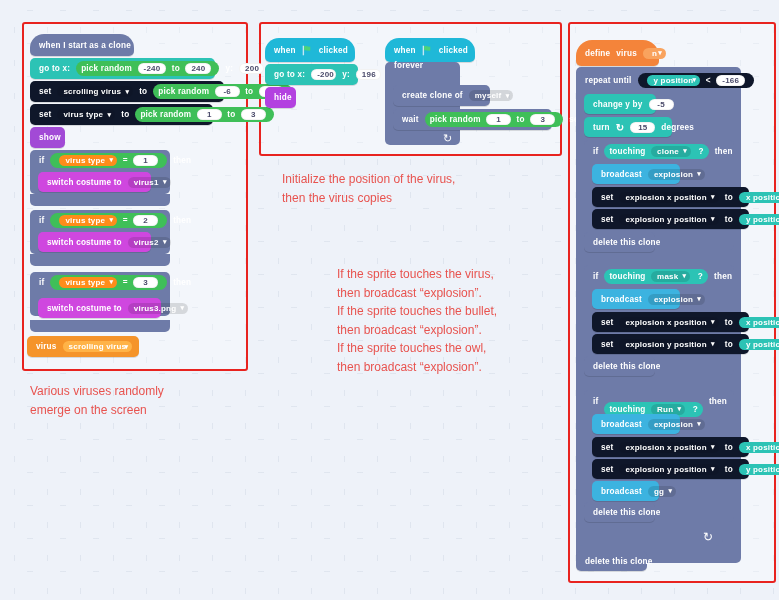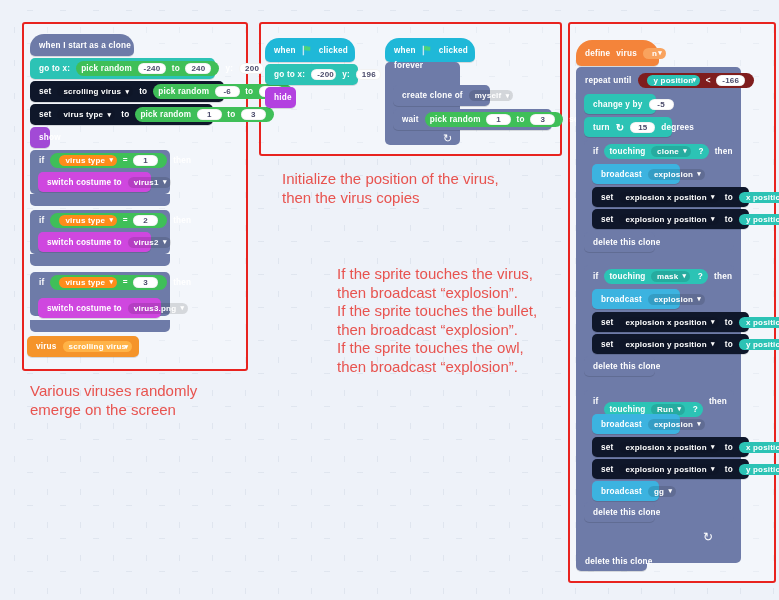--- a/index.html
+++ b/index.html
@@ -27,21 +27,21 @@
       repeating-linear-gradient(to bottom, #000 0 27px, transparent 27px 33px);
     -webkit-mask-composite:source-in;
     mask-image:
       repeating-linear-gradient(to right, #000 0 27px, transparent 27px 33px),
       repeating-linear-gradient(to bottom, #000 0 27px, transparent 27px 33px);
     mask-composite:intersect;
     background-position:14px 10px;
   }
 
   .redbox{position:absolute;border:2px solid #e8231f;border-radius:3px;background:rgba(255,255,255,.30);}
-  .note{position:absolute;color:#e8534f;font-size:15px;line-height:18.5px;white-space:pre-line;}
+  .note{position:absolute;color:#e8534f;font-size:12px;line-height:18.5px;white-space:pre-line;}
 
   
   .blk{position:absolute;display:flex;align-items:center;border-radius:5px;
        color:#fff;font-size:8.2px;font-weight:bold;white-space:nowrap;
        padding:0 6px;box-sizing:border-box;letter-spacing:.2px;
        box-shadow:0 1px 0 rgba(0,0,0,.12);}
   .blk span{display:inline-block;}
   .lbl{padding:0 3px;}
   .oval{background:#fff;color:#4a4a6a;border-radius:9px;padding:1px 6px;font-size:8px;
         margin:0 3px;min-width:13px;text-align:center;box-shadow:inset 0 0 0 1px rgba(0,0,0,.05);}
@@ -106,21 +106,21 @@
   <span class="drop" style="background:rgba(0,0,0,.06);">virus type</span>
   <span class="lbl">to</span>
   <span class="ovalg">
     <span>pick random</span>
     <span class="oval">1</span>
     <span>to</span>
     <span class="oval">3</span>
   </span>
 </div>
 
-<div class="blk purple" style="left:30px;top:127px;width:20px;height:21px;">
+<div class="blk purple" style="left:30px;top:127px;width:35px;height:21px;">
   <span class="lbl">show</span>
 </div>
 
 <div class="cwrap" style="left:30px;top:150px;width:140px;height:44px;"></div>
 <div class="blk slate" style="left:30px;top:150px;width:140px;height:20px;background:transparent;box-shadow:none;">
   <span class="lbl">if</span>
   <span class="ovalg" style="border-radius:10px;padding:2px 6px;">
     <span class="drop" style="background:#ff8c1a;">virus type</span>
     <span>=</span>
     <span class="oval">1</span>
@@ -239,21 +239,21 @@
 
 <div class="blk hat defn" style="left:576px;top:40px;width:83px;height:26px;background:#f4843a;border-radius:16px 16px 5px 5px;">
   <span class="lbl">define</span>
   <span class="lbl">virus</span>
   <span class="drop" style="background:#f9a35e;padding:1px 9px;">n</span>
 </div>
 
 <div class="cwrap" style="left:576px;top:67px;width:165px;height:496px;"></div>
 <div class="blk" style="left:576px;top:70px;width:165px;height:20px;background:transparent;box-shadow:none;">
   <span class="lbl">repeat until</span>
-  <span class="ovalg" style="background:#7f1d1d;border-radius:10px;padding:2px 6px;">
+  <span class="ovalg" style="background:#0f172a;border-radius:10px;padding:2px 6px;">
     <span class="drop" style="background:#2cc3b5;padding:1px 7px;">y position</span>
     <span>&lt;</span>
     <span class="oval">-166</span>
   </span>
 </div>
 
 <div class="blk teal" style="left:584px;top:94px;width:72px;height:20px;">
   <span class="lbl">change y by</span>
   <span class="oval">-5</span>
 </div>

